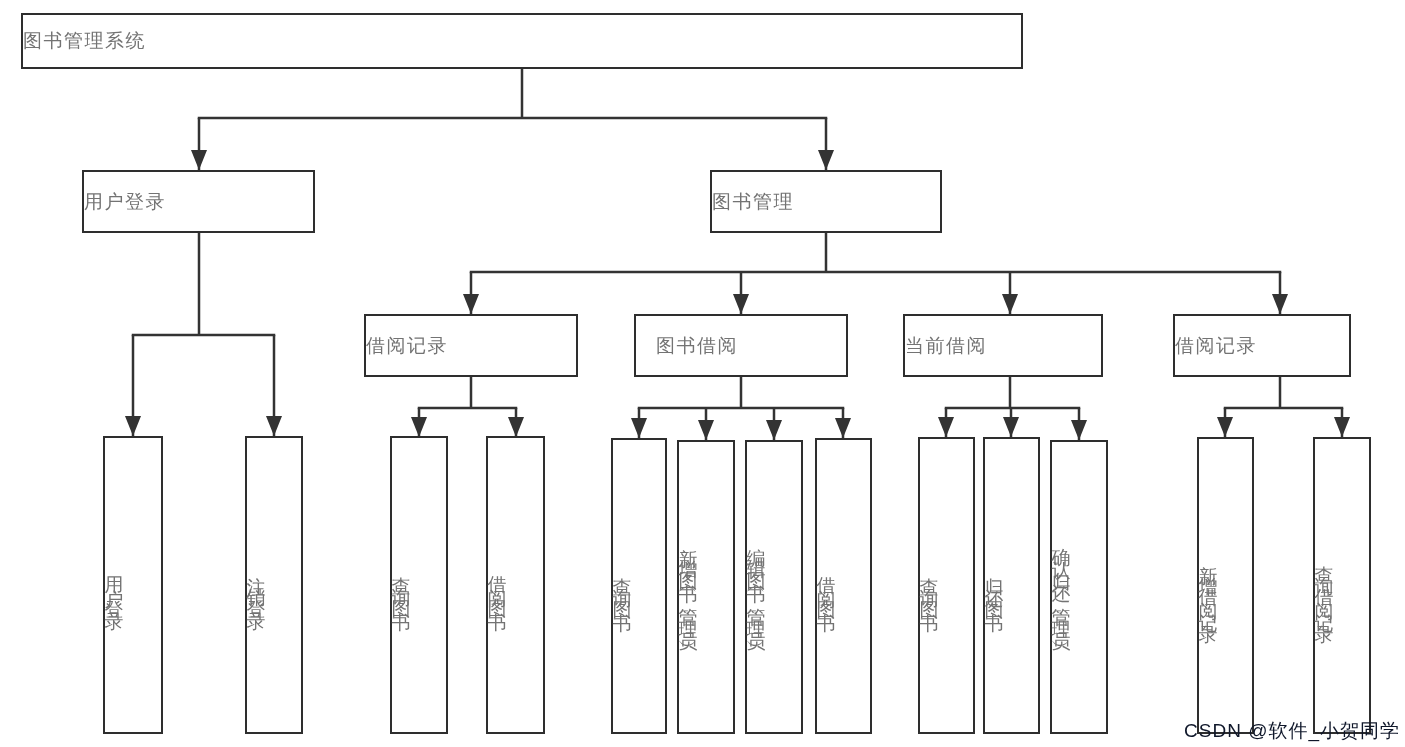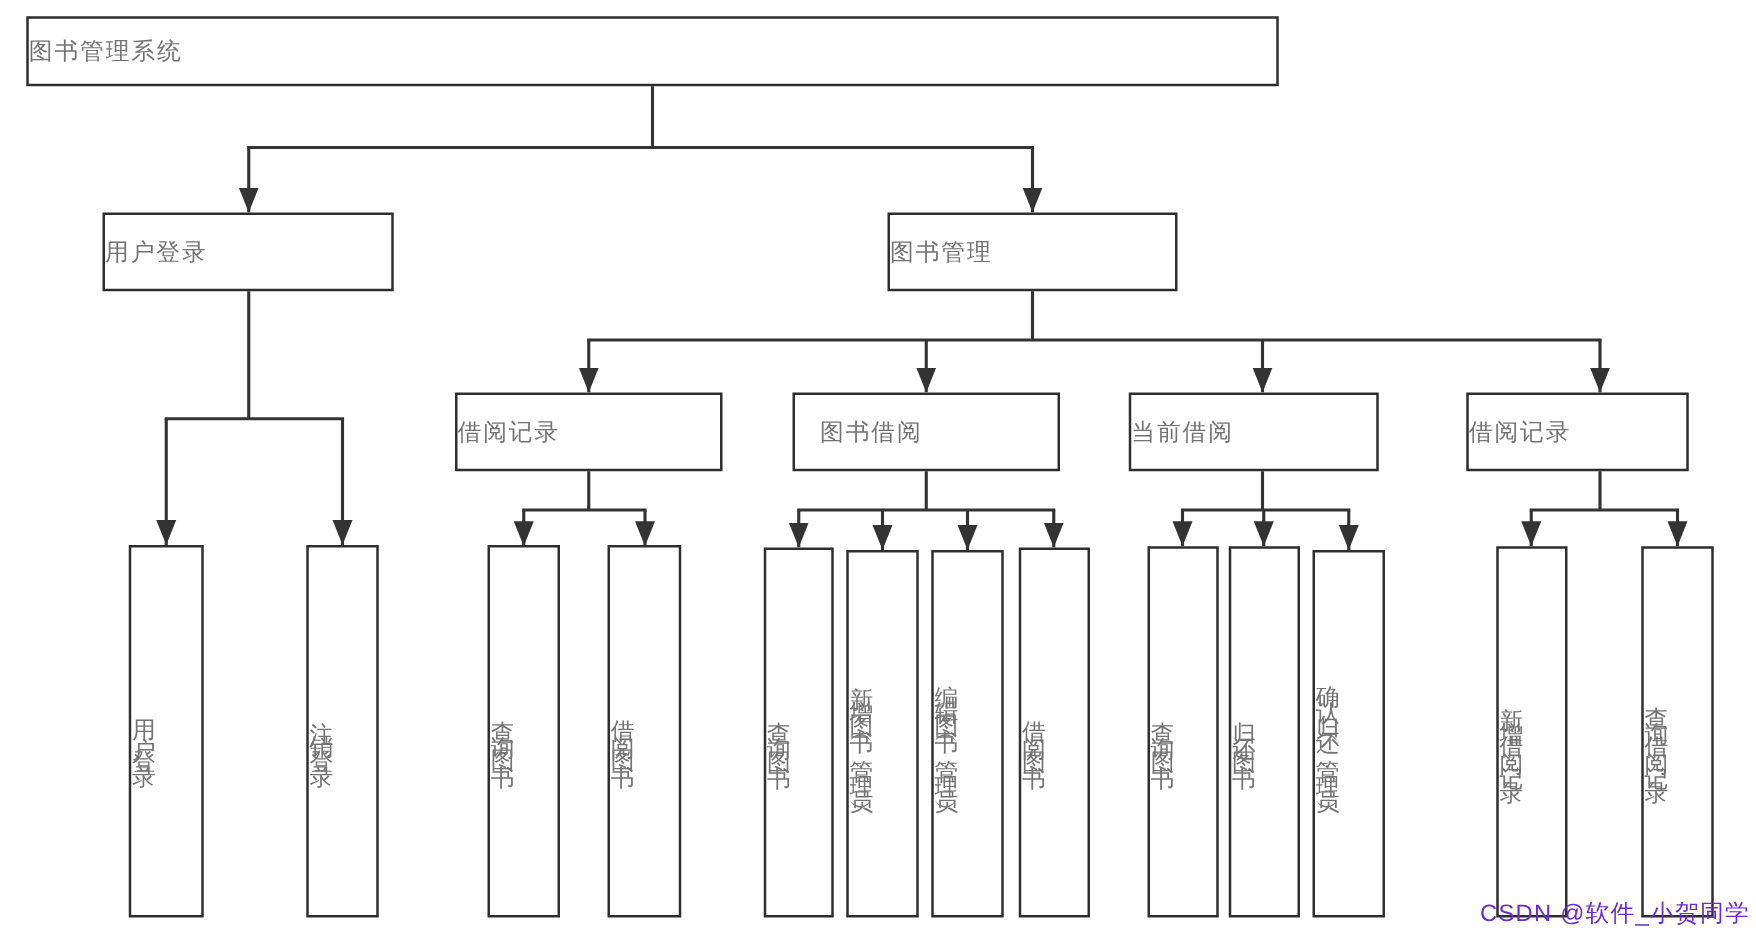--- a/index.html
+++ b/index.html
@@ -42,21 +42,21 @@
     font-size: 19px;
     letter-spacing: 12px;
     line-height: 1;
   }
 
   .watermark {
     position: absolute;
     right: 5px;
     bottom: 3px;
     font-size: 19px;
-    color: #6d28d9;
+    color: #0f172a;
     letter-spacing: 1px;
     z-index: 6;
     white-space: nowrap;
   }
 </style>
 </head>
 <body>
 
 <div class="stage">
 

